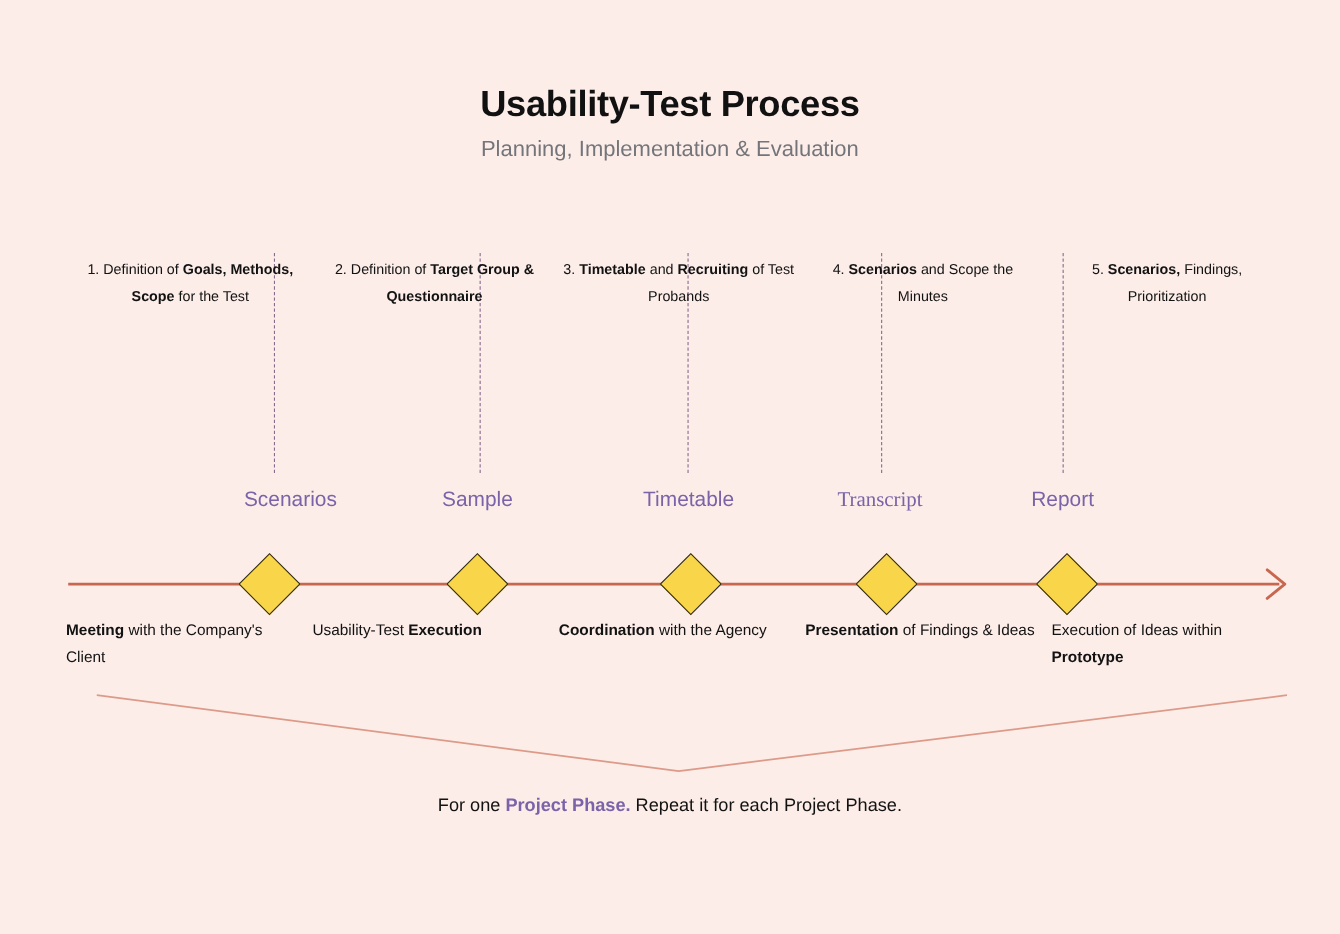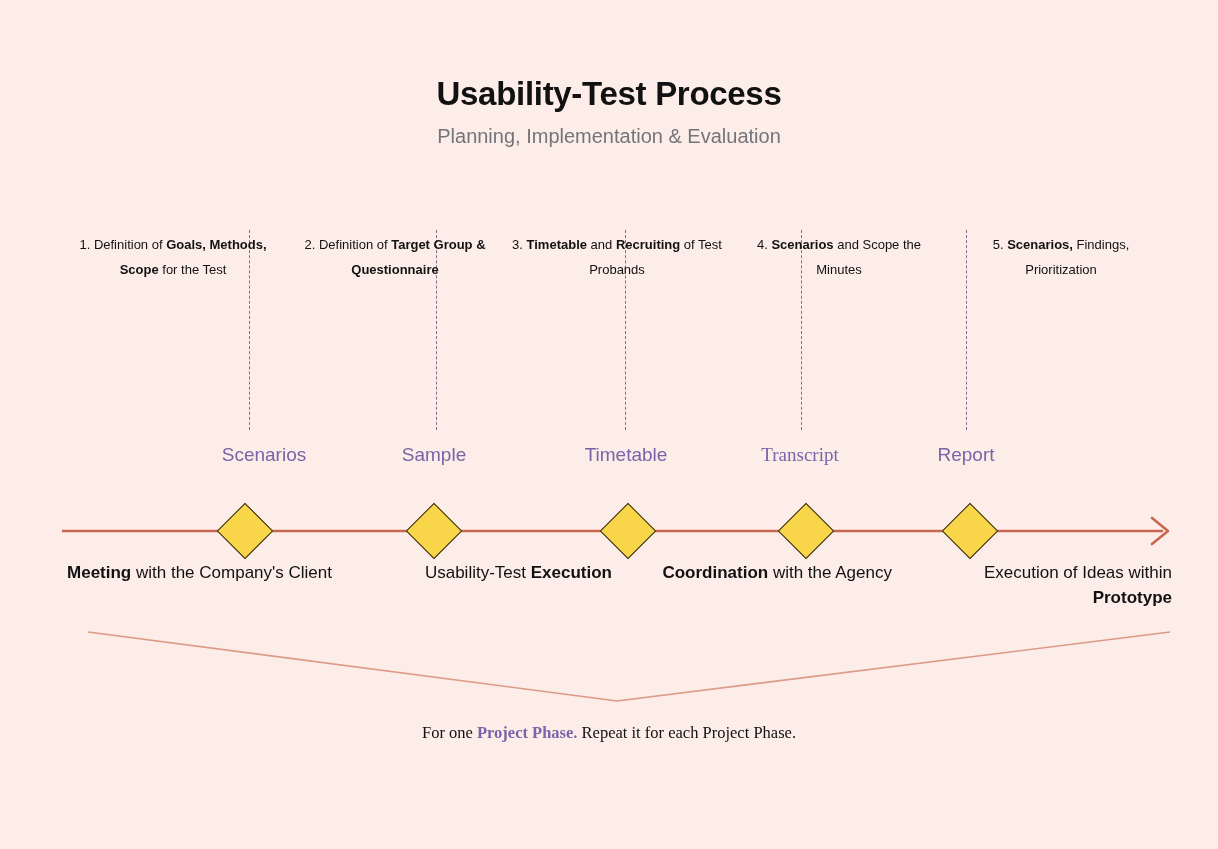--- a/index.html
+++ b/index.html
@@ -107,40 +107,39 @@
   .activities {
     position: absolute;
     top: 560px;
     left: 56px;
     width: 1120px;
     display: flex;
     align-items: flex-start;
   }
   .activity {
     flex: 1 1 0;
-    text-align: right;
-    font-size: 17px;
+    text-align: left;
+    font-size: 14px;
     line-height: 25px;
     color: #121212;
     padding: 0 4px;
     box-sizing: border-box;
   }
   .activity b { font-weight: bold; }
 
   
   .caption {
     position: absolute;
     top: 720px;
     left: 0;
     width: 1218px;
     text-align: center;
     font-size: 16.5px;
     line-height: 25px;
     color: #121212;
-    font-family: Liberation Serif, serif;
   }
   .caption .hl {
     color: #7a63a8;
     font-weight: bold;
   }
 </style>
 </head>
 <body>
 
 <div id="canvas">
@@ -199,20 +198,23 @@
     <div class="activity">
       <b>Meeting</b><span> with the Company's Client</span>
     </div>
     <div class="activity">
       <span>Usability-Test </span><b>Execution</b><span></span>
     </div>
     <div class="activity">
       <b>Coordination</b><span> with the Agency</span>
     </div>
     <div class="activity">
+      <b>Presentation</b><span> of Findings &amp; Ideas</span>
+    </div>
+    <div class="activity">
       <span>Execution of Ideas within </span><b>Prototype</b><span></span>
     </div>
   </div>
 
   <div class="caption">
     <span>For one </span><span class="hl">Project Phase.</span><span> Repeat it for each Project Phase.</span>
   </div>
 
 </div>
 

